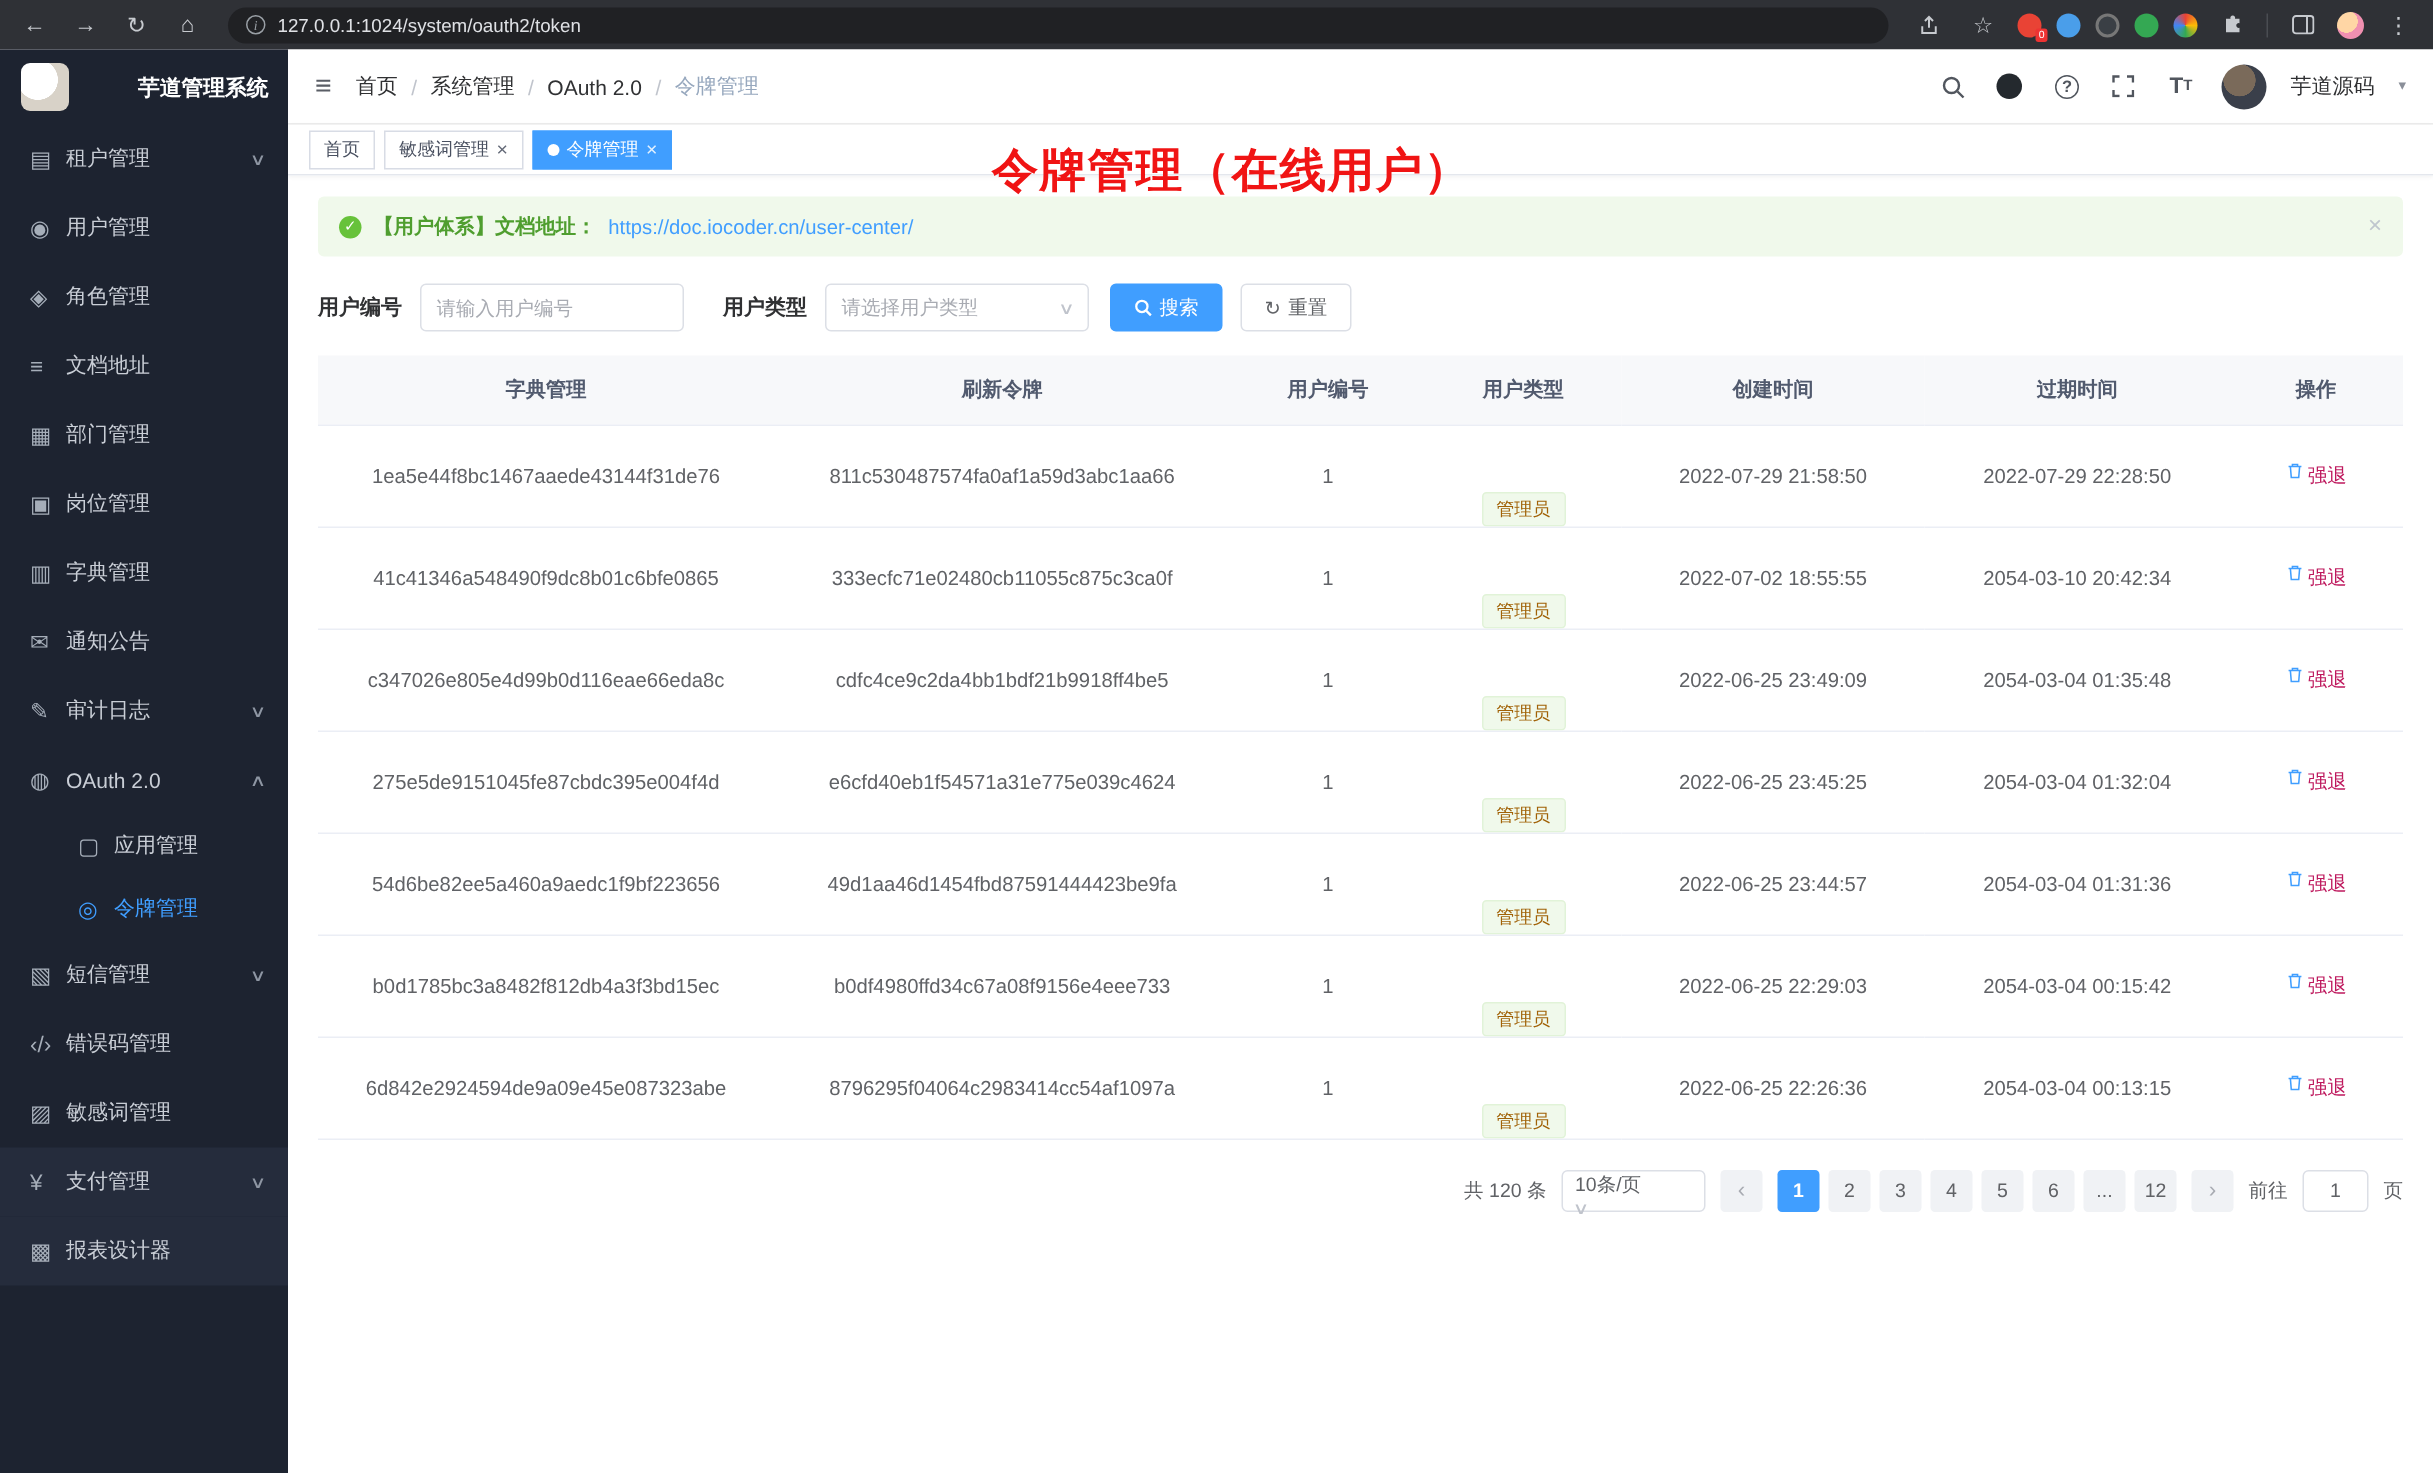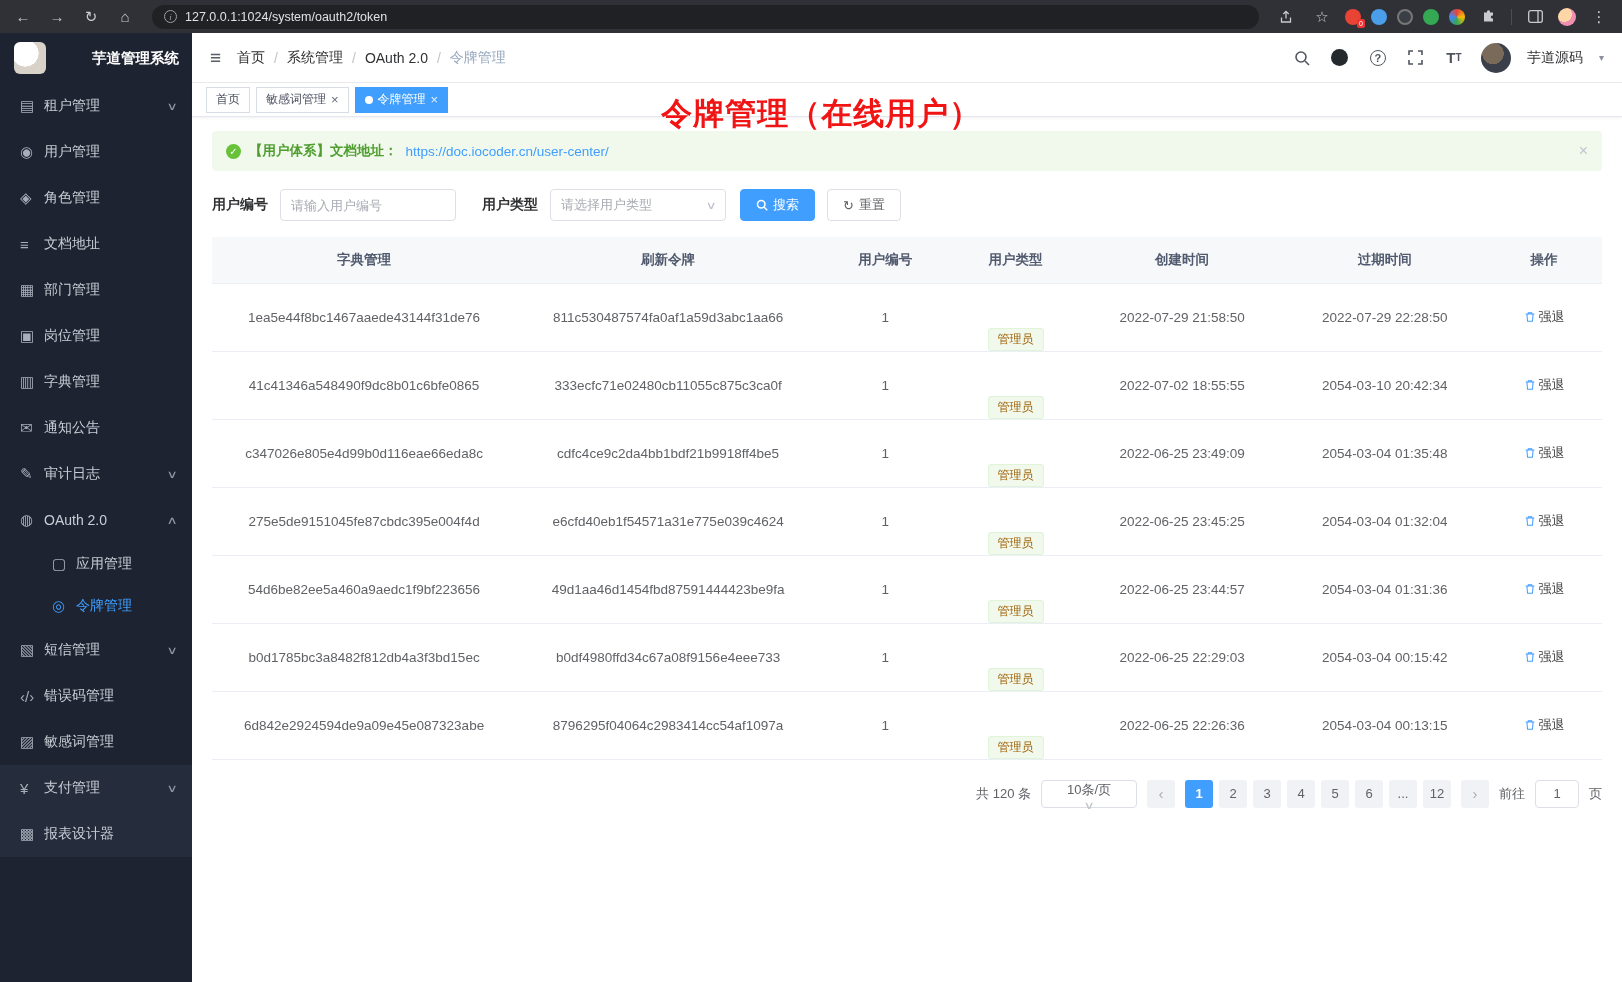--- a/index.html
+++ b/index.html
@@ -81,24 +81,24 @@
   th { background:#f7f8fa; color:#515a6e; font-weight:700; height:46px; border-bottom:1px solid #ebeef5; font-size:13.5px; }
   td { height:48px; text-align:center; border-bottom:1px solid #ebeef5; overflow:hidden; white-space:nowrap; }
   th:nth-child(1), td:nth-child(1) { width:21%; }
   th:nth-child(2), td:nth-child(2) { width:21%; }
   th:nth-child(3), td:nth-child(3) { width:9%; }
   th:nth-child(4), td:nth-child(4) { width:9%; }
   th:nth-child(5), td:nth-child(5) { width:14%; }
   th:nth-child(6), td:nth-child(6) { width:14%; }
   th:nth-child(7), td:nth-child(7) { width:8%; }
   .tag-success { display:inline-block; background:#f0f9eb; border:1px solid #e1f3d8; color:#a16207; border-radius:3px; font-size:12px; padding:2px 9px;margin-top:44px; }
-  .action-link { color:#404040; cursor:pointer; display:inline-flex; align-items:center; gap:3px; font-size:13px; }
+  .action-link { color:#be185d; cursor:pointer; display:inline-flex; gap:3px; font-size:13px; }
 
   .pager { display:flex; align-items:center; justify-content:flex-end; gap:10px; margin:20px 0; font-size:13px; color:#606266; }
-  .pg-select { width:96px; height:28px; border:1px solid #dcdfe6; border-radius:4px; display:flex; align-items:center; justify-content:space-between; padding:0 8px; color:#606266; cursor:pointer; background:#fff;flex-direction:column; }
+  .pg-select { width:96px; height:28px; border:1px solid #dcdfe6; border-radius:4px; display:flex; align-items:flex-start; justify-content:space-between; padding:0 8px; color:#606266; cursor:pointer; background:#fff;flex-direction:column; }
   .pg-btn { min-width:28px; height:28px; border-radius:3px; background:#f0f2f5; color:#606266; display:flex; align-items:center; justify-content:center; font-size:13px; cursor:pointer; padding:0 4px; }
   .pg-btn.nav { color:#a8abb2; font-size:15px; }
   .pg-btn.active { background:#409eff; color:#fff; font-weight:700; }
   .pg-pages { display:flex; gap:6px; }
   .goto-input { width:44px; height:28px; border:1px solid #dcdfe6; border-radius:4px; text-align:center; font-size:13px; color:#606266; outline:none; }
 </style>
 </head>
 <body>
 
 <div class="screen">

